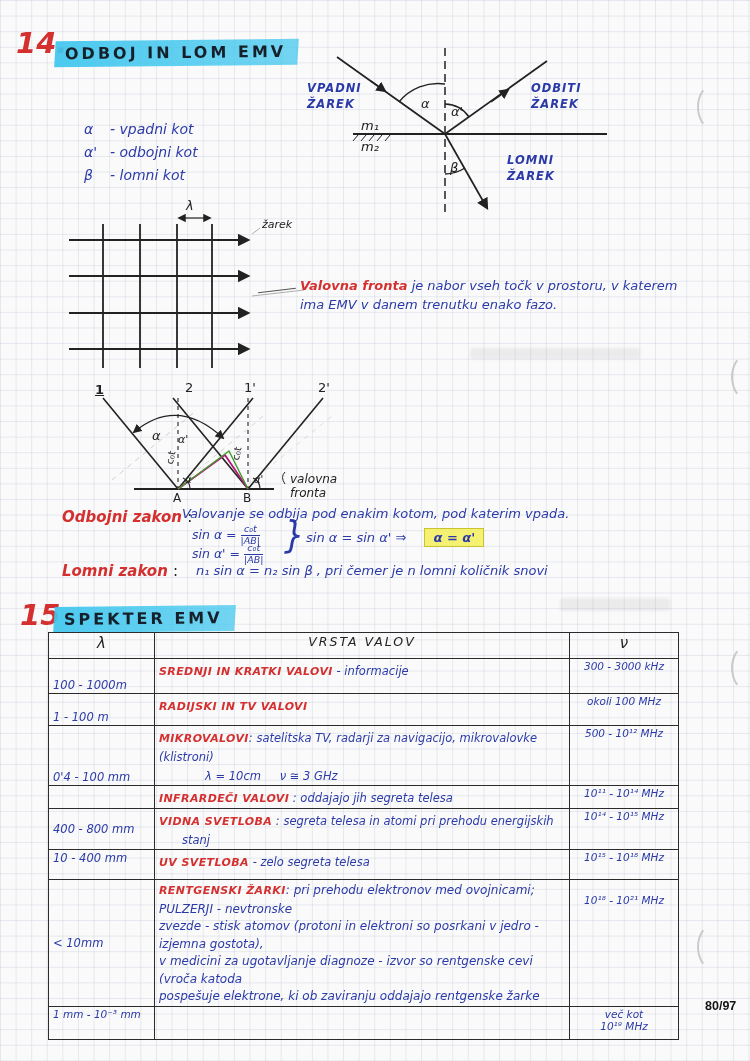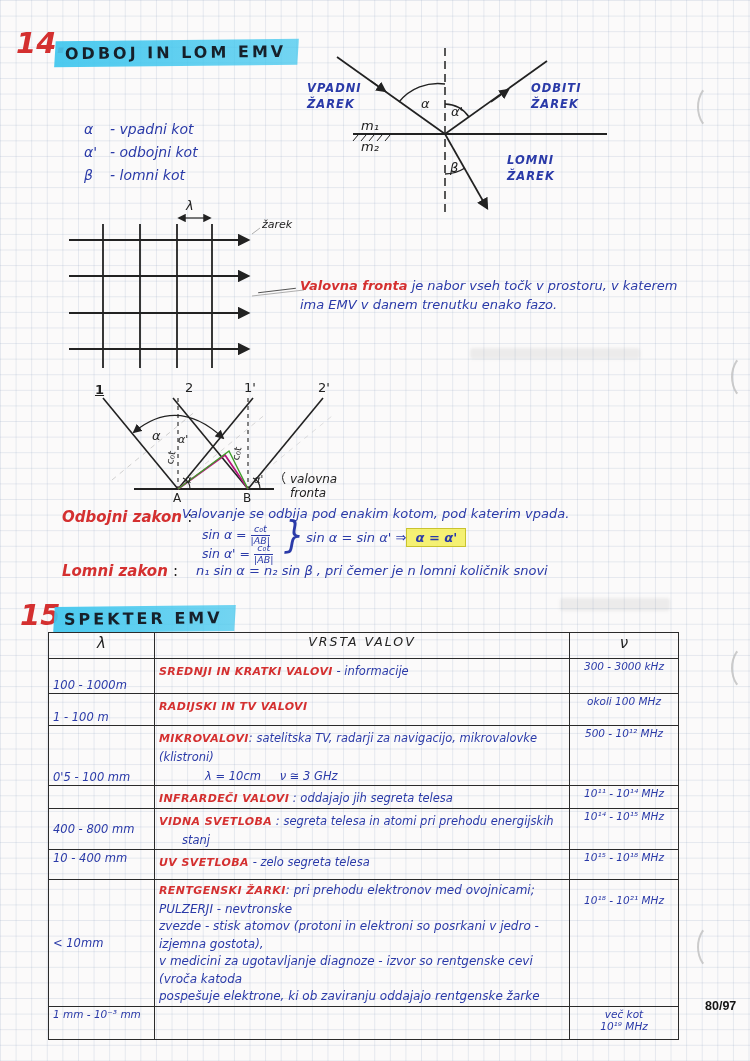--- a/index.html
+++ b/index.html
@@ -26,21 +26,21 @@
   .def-sym{width:26px;}
   .dlabel{font-size:11.5px;font-weight:bold;color:#2a3aa8;font-style:italic;letter-spacing:1px;line-height:1.4;}
   .dsym{font-size:13px;color:#222;font-style:italic;}
   .small-bk{font-size:11px;color:#222;font-style:italic;}
   .law-label{font-size:15px;font-weight:bold;font-style:italic;color:#d43030;}
   .law-text{font-size:13px;}
   .frac{display:inline-flex;flex-direction:column;text-align:center;vertical-align:middle;
     font-size:9.5px;line-height:1.15;margin-left:4px;}
   .frac .num{border-bottom:1px solid #2a3aa8;padding:0 3px;}
   .f-row{font-size:12.5px;color:#2a3aa8;font-style:italic;height:19px;}
-  .boxed{background:rgba(243,238,90,.85);border:1.5px solid #c9c32e;padding:1px 8px;margin-left:0;
+  .boxed{background:rgba(243,238,90,.85);border:1.5px solid #c9c32e;padding:1px 8px;margin-left:18px;
     font-weight:bold;}
   table.spec{border-collapse:collapse;table-layout:fixed;width:609px;}
   table.spec td,table.spec th{border:1.5px solid #2b2b2b;padding:1px 4px;vertical-align:top;overflow:hidden;}
   table.spec th{font-weight:normal;}
   .c-lam{width:97px;font-size:11.5px;color:#2a3aa8;font-style:italic;}
   .c-desc{width:406px;}
   .c-freq{width:100px;font-size:10.5px;color:#2a3aa8;font-style:italic;text-align:center;}
   .wname{color:#d43030;font-weight:bold;font-size:11px;font-style:italic;letter-spacing:.4px;}
   .wdesc{color:#2a3aa8;font-size:11.5px;font-style:italic;}
   .hdr{font-size:15px;color:#222;text-align:center;font-style:italic;}
@@ -168,21 +168,21 @@
     <div class="abs bk pre" style="left:208px;top:92px;font-size:12px;font-style:italic;line-height:14px;">valovna
 fronta</div>
   </div>
 
   <div class="abs law-label" style="left:62px;top:508px;">
     <span>Odbojni zakon</span>
     <span class="bk" style="font-weight:normal;">:</span>
   </div>
   <div class="abs hw law-text" style="left:182px;top:506px;width:470px;">Valovanje se odbija pod enakim kotom, pod katerim vpada.</div>
 
-  <div class="abs" style="left:192px;top:524px;margin-left:10px;">
+  <div class="abs" style="left:192px;top:524px;">
     <div class="f-row">
       <span>sin α  =</span><span class="frac">
           <span class="num">c₀t</span>
           <span>|AB|</span>
         </span>
     </div>
     <div class="f-row">
       <span>sin α' =</span><span class="frac">
           <span class="num">c₀t</span>
           <span>|AB|</span>
@@ -217,21 +217,21 @@
         <td class="c-lam pre va-b">100 - 1000m</td>
         <td class="c-desc pre"><span class="wname">SREDNJI IN KRATKI VALOVI</span><span class="wdesc pre"> - informacije</span></td>
         <td class="c-freq pre">300 - 3000 kHz</td>
       </tr>
       <tr style="height:32px;">
         <td class="c-lam pre va-b">1  -  100 m</td>
         <td class="c-desc pre"><span class="wname">RADIJSKI IN TV VALOVI</span><span class="wdesc pre"></span></td>
         <td class="c-freq pre">okoli 100 MHz</td>
       </tr>
       <tr style="height:35px;">
-        <td class="c-lam pre va-b">0'5 - 100 mm</td>
+        <td class="c-lam pre va-b">0'4 - 100 mm</td>
         <td class="c-desc pre"><span class="wname">MIKROVALOVI</span><span class="wdesc pre">: satelitska TV, radarji za navigacijo, mikrovalovke (klistroni)
     λ = 10cm   ν ≅ 3 GHz</span></td>
         <td class="c-freq pre">500 - 10¹² MHz</td>
       </tr>
       <tr style="height:23px;">
         <td class="c-lam pre"></td>
         <td class="c-desc pre"><span class="wname">INFRARDEČI VALOVI</span><span class="wdesc pre"> : oddajajo jih segreta telesa</span></td>
         <td class="c-freq pre">10¹¹ - 10¹⁴ MHz</td>
       </tr>
       <tr style="height:40px;">

